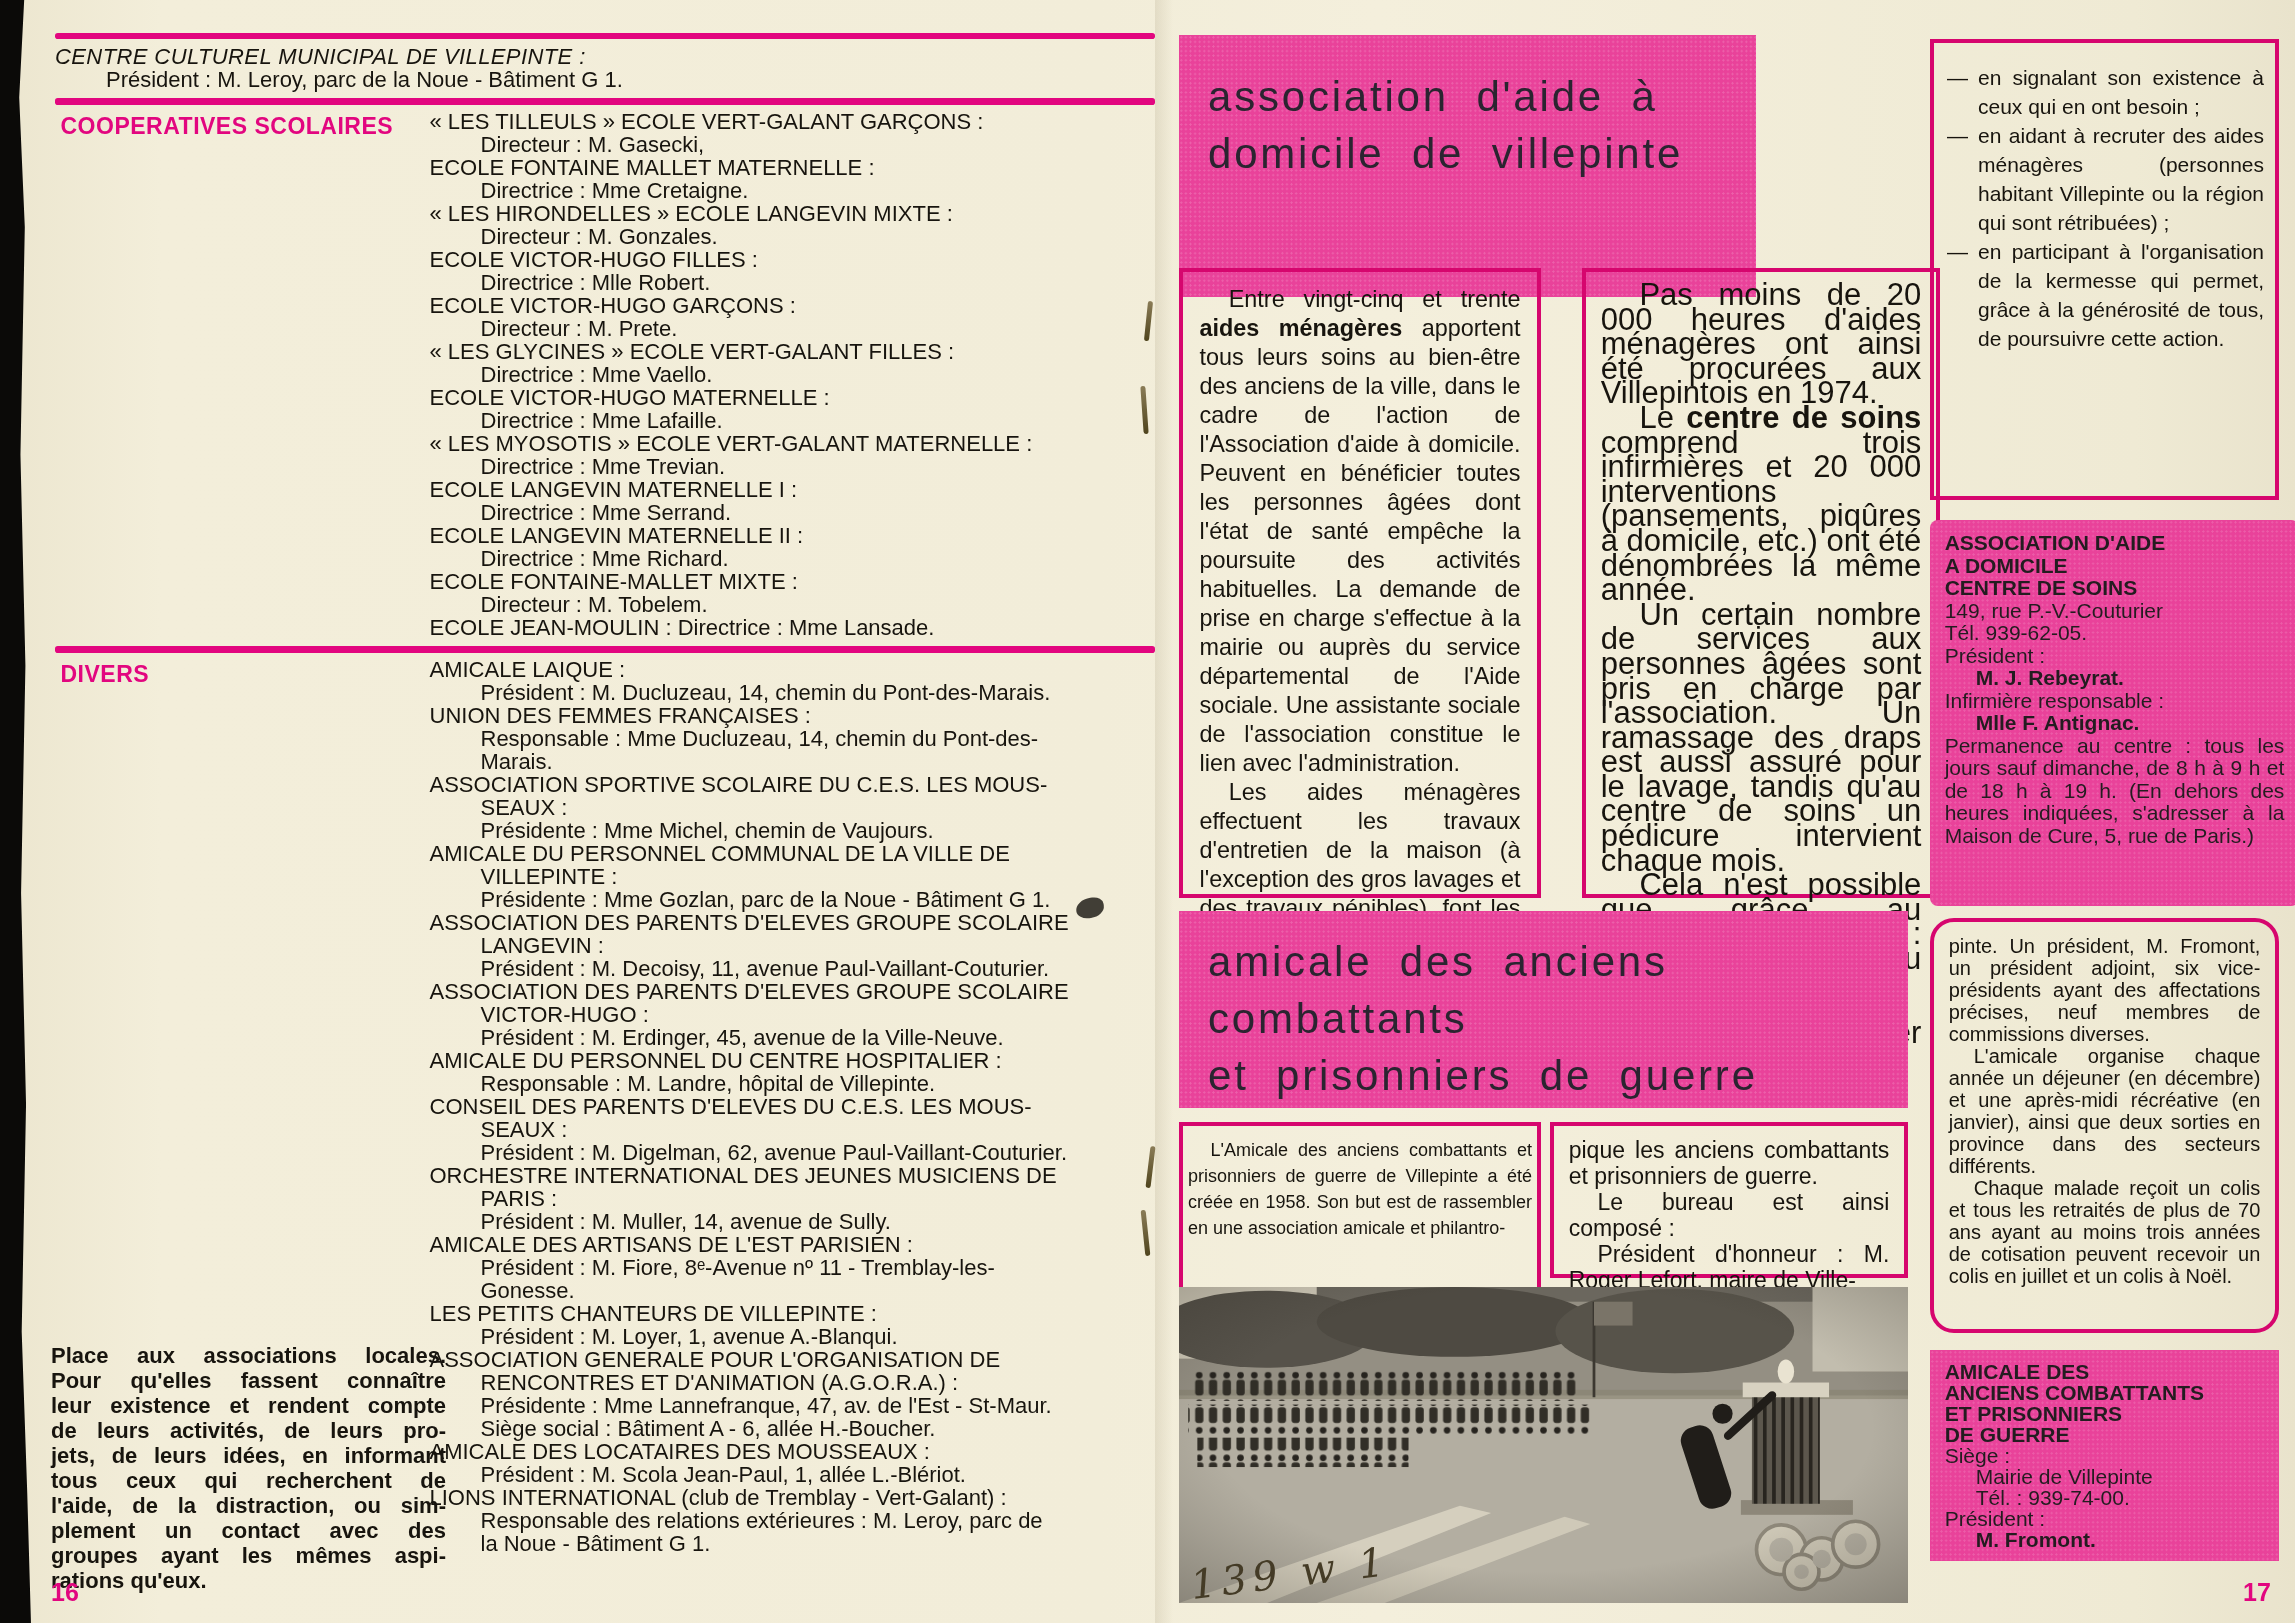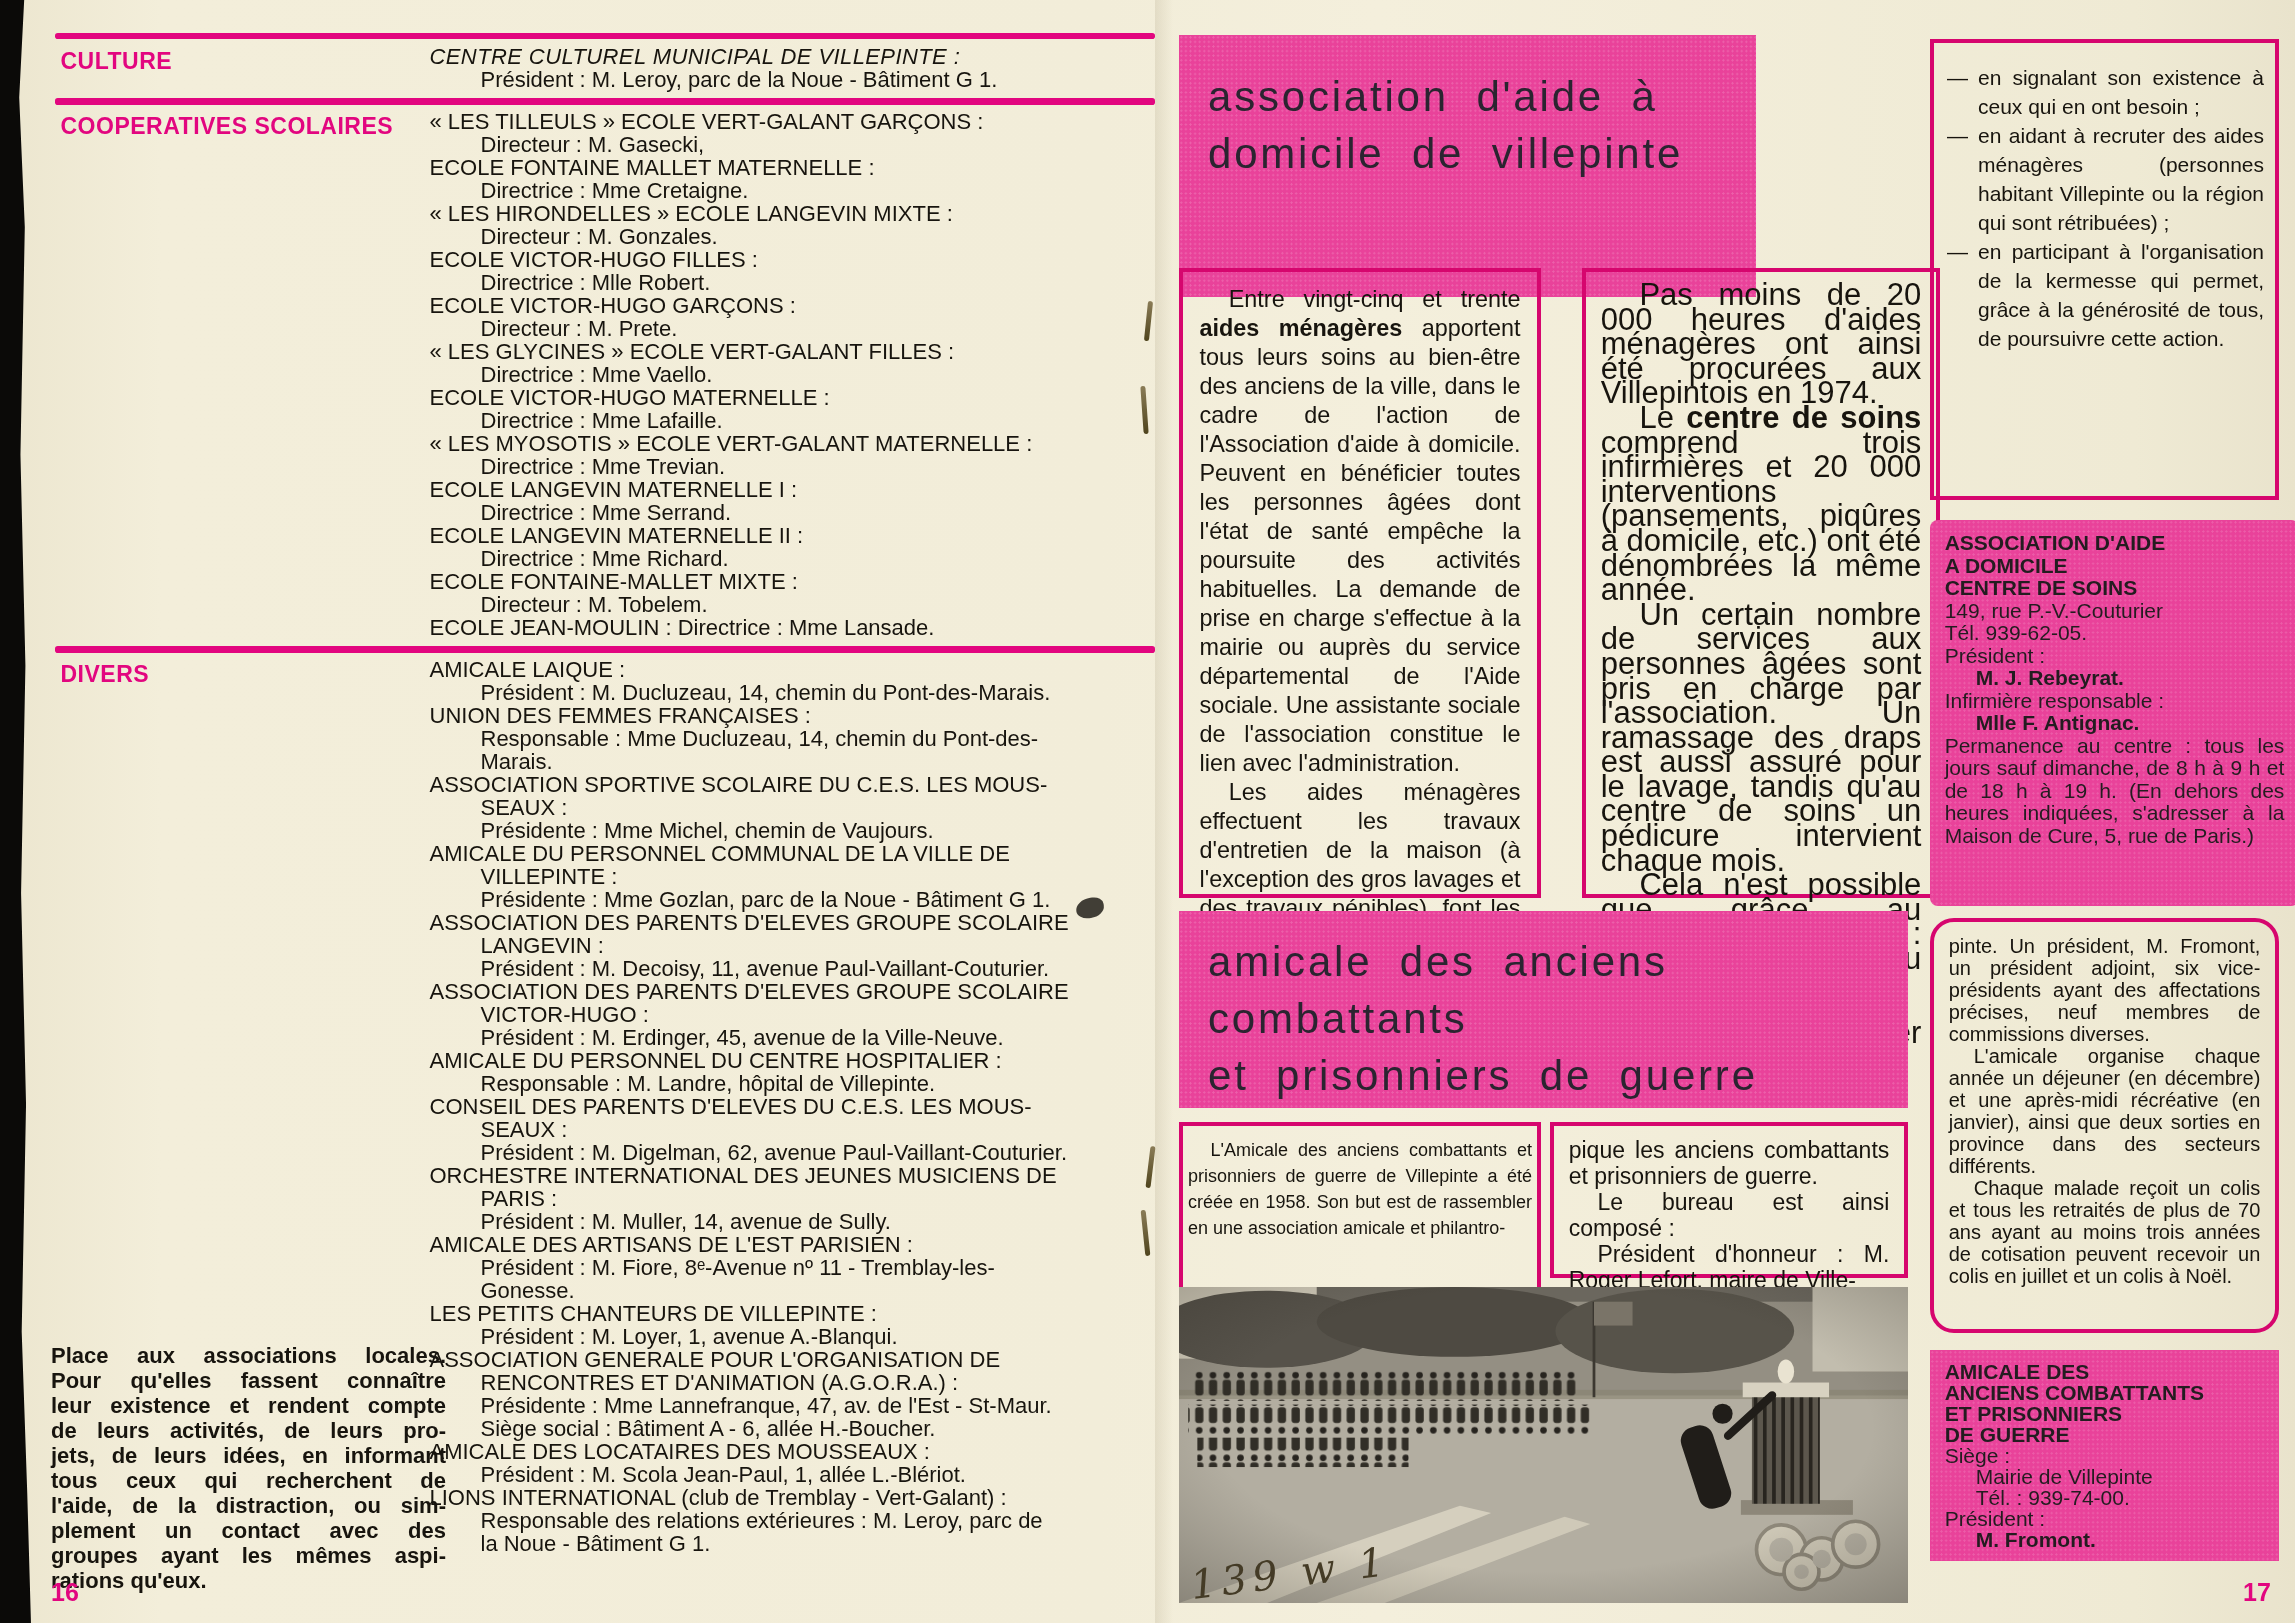--- a/index.html
+++ b/index.html
@@ -75,21 +75,20 @@
 <body>
 
 <div id="scan">
   <div id="black-edge"></div>
   <div id="gutter"></div>
 
   <div id="left-page">
     <div id="left-sections">
         <div class="rule"></div>
         <div class="section-row">
-          <div class="section-label">CULTURE</div>
           <div class="section-content">
             <div class="line it">CENTRE CULTUREL MUNICIPAL DE VILLEPINTE :</div>
             <div class="line ind">Président : M. Leroy, parc de la Noue - Bâtiment G 1.</div>
           </div>
         </div>
         <div class="rule"></div>
         <div class="section-row">
           <div class="section-label">COOPERATIVES SCOLAIRES</div>
           <div class="section-content">
             <div class="line">« LES TILLEULS » ECOLE VERT-GALANT GARÇONS :</div>

